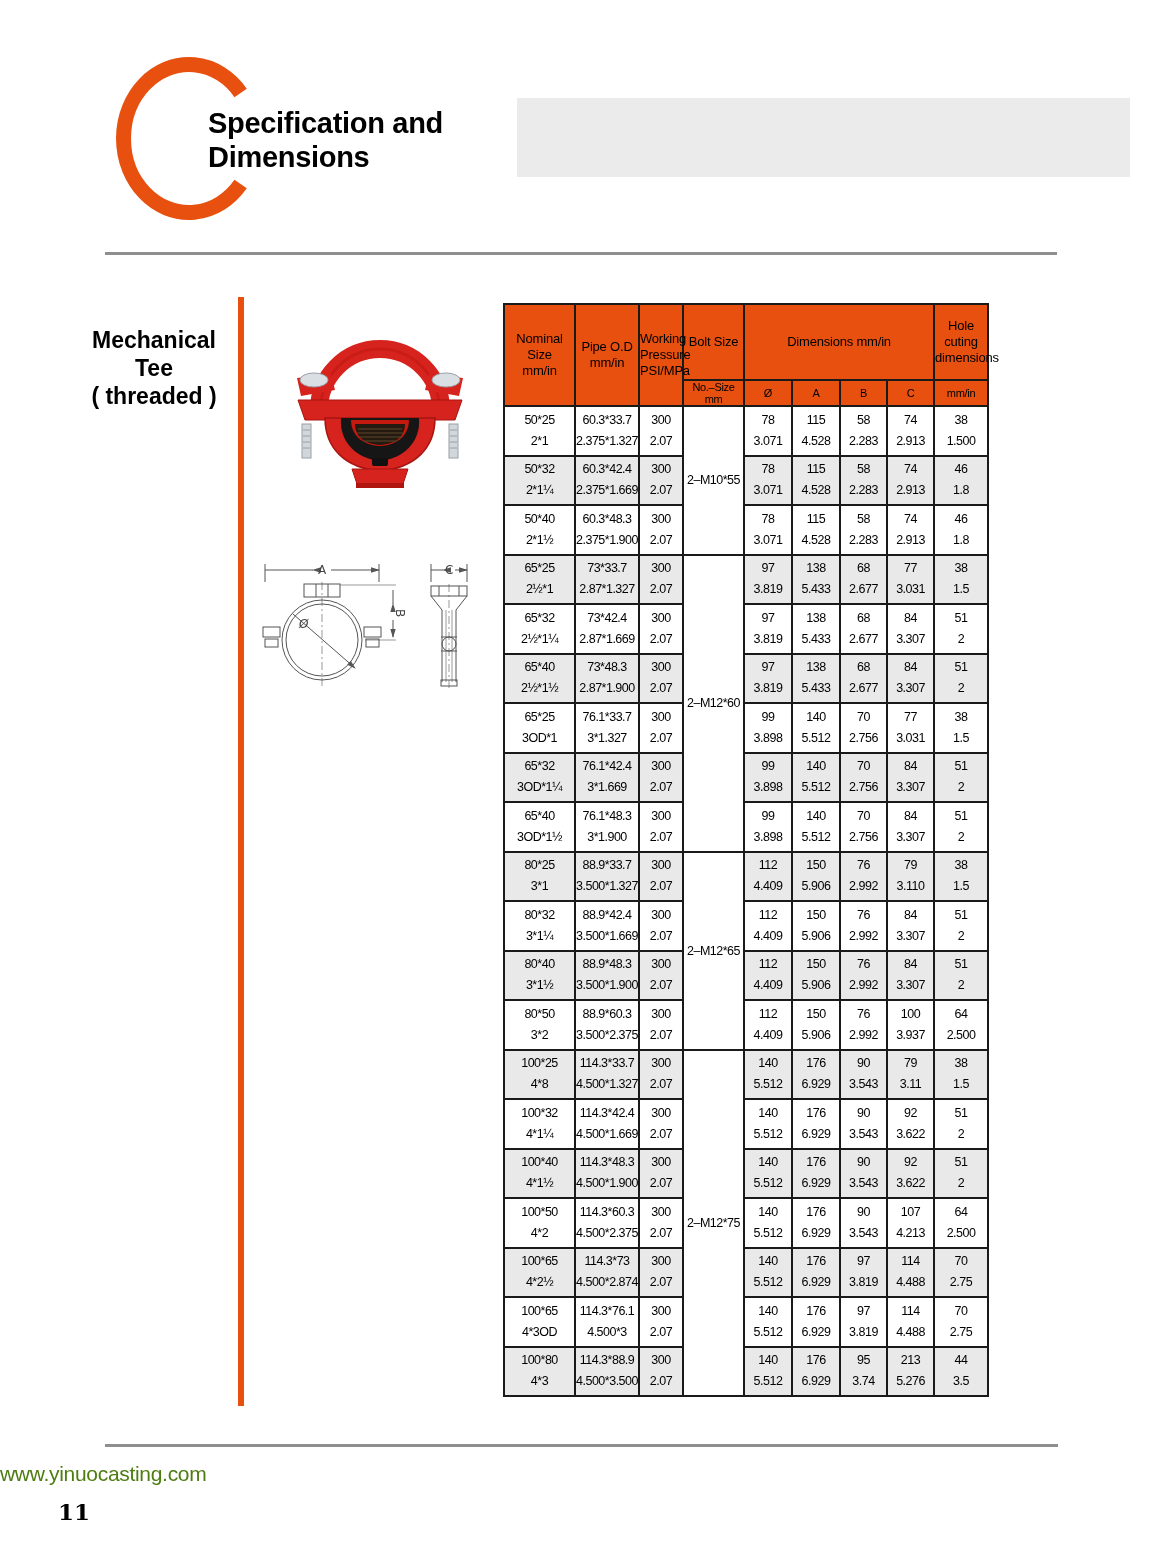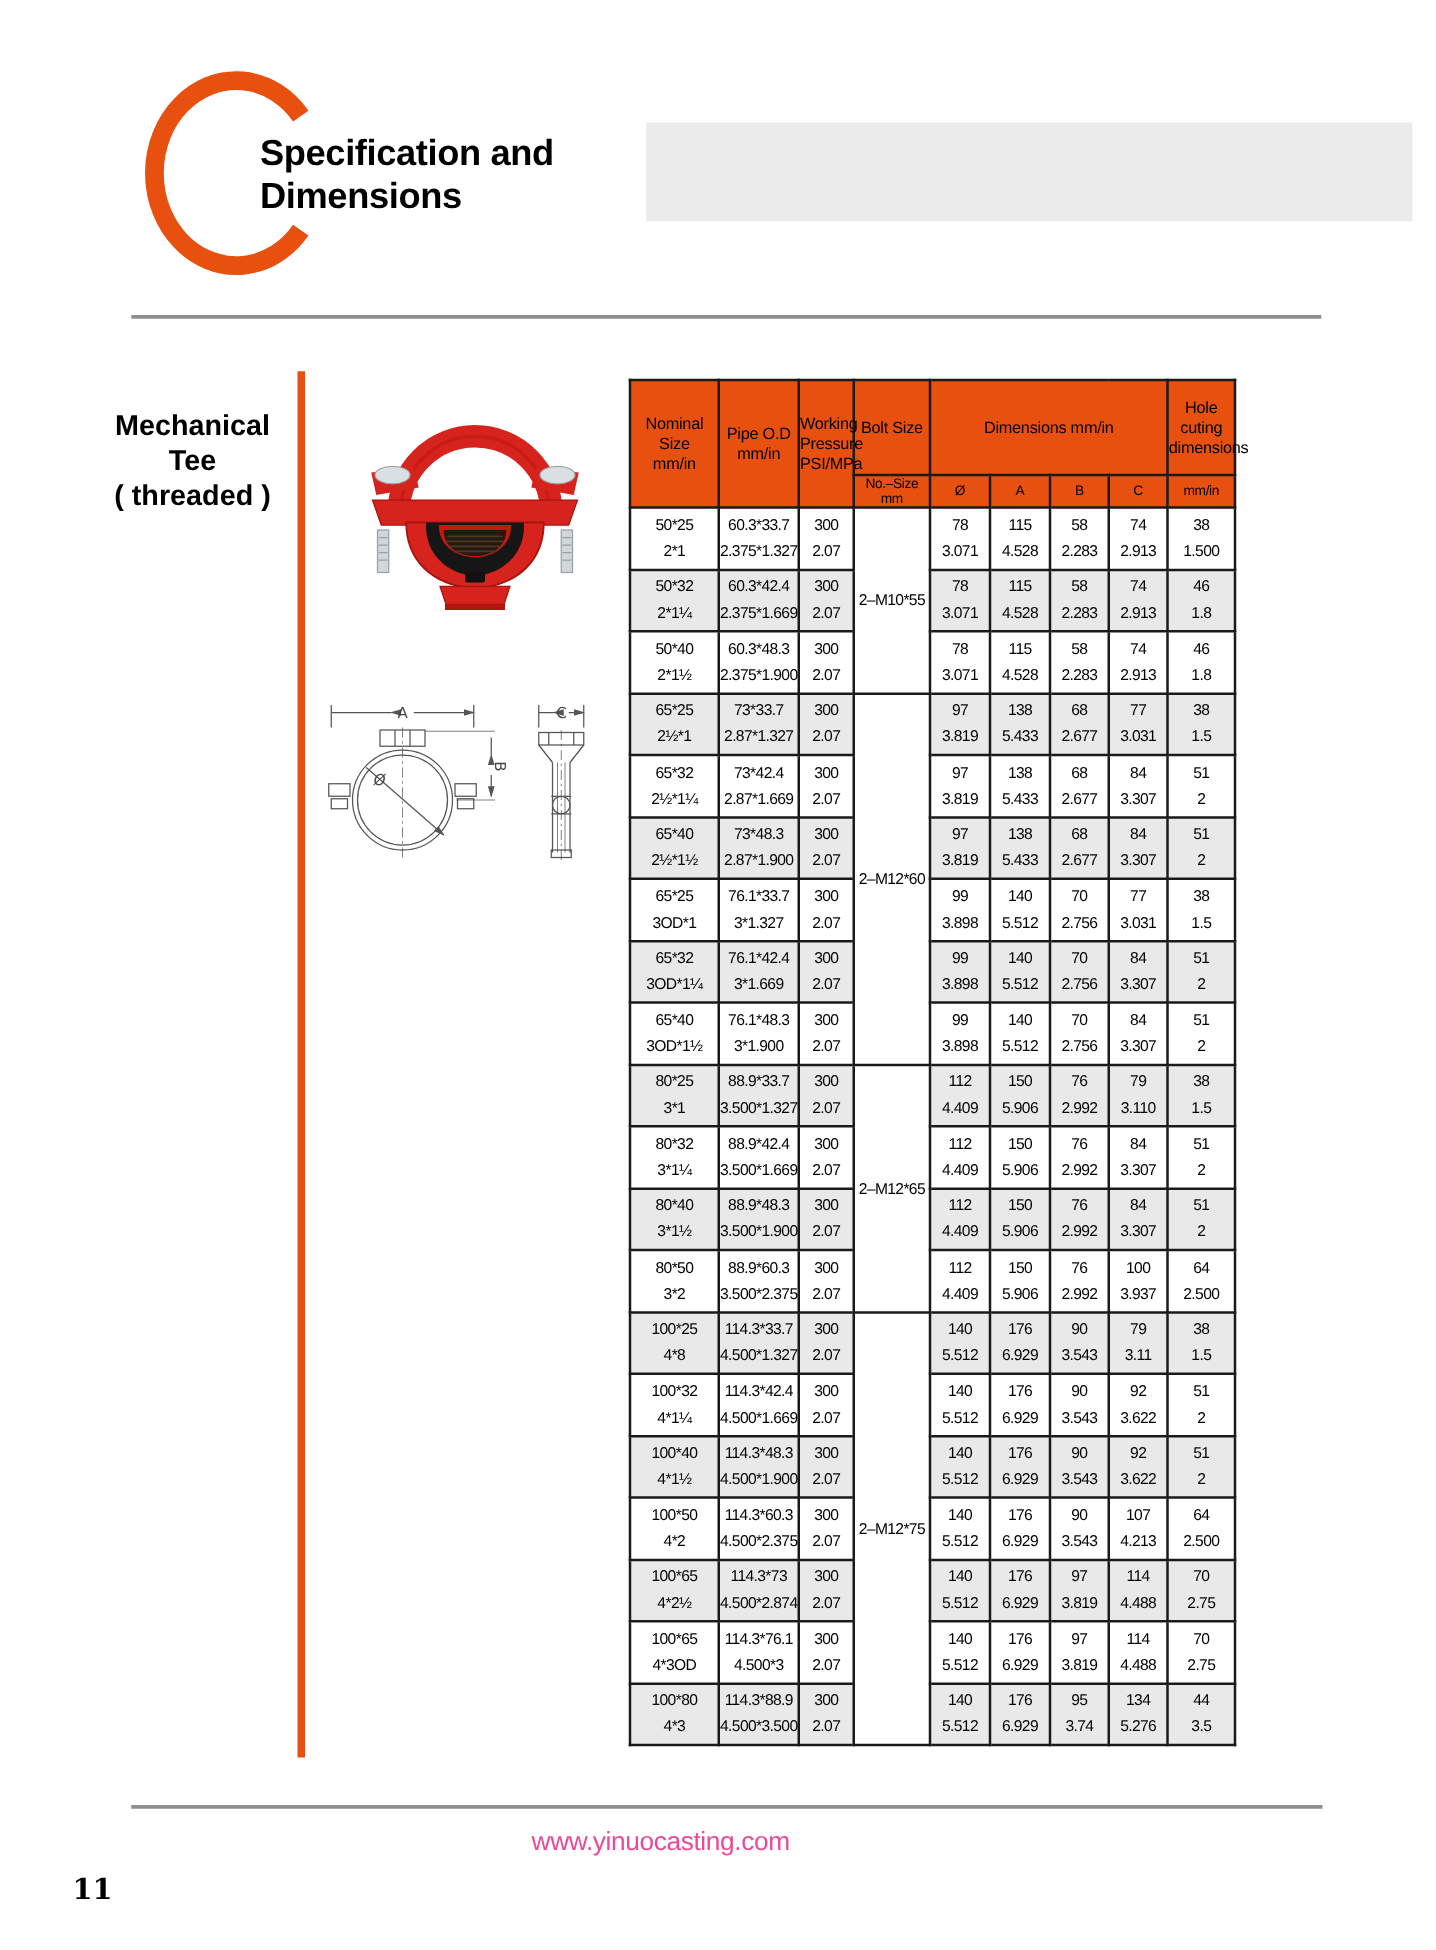--- a/index.html
+++ b/index.html
@@ -28,22 +28,22 @@
   .h-main{font-size:13px;line-height:16px;white-space:pre-line;letter-spacing:-0.2px;}
   .h-sub{font-size:11px;height:20px;letter-spacing:-0.3px;}
   tr.hrow1 th{height:74px;}
   tr.body-row td{height:47.5px;font-size:12.5px;letter-spacing:-0.5px;background:#fff;}
   tr.body-row.alt td{background:#E9E9E9;}
   td.bolt-cell{background:#fff !important;font-size:13px;letter-spacing:-0.3px;}
   .cl{line-height:21px;}
 
   
   .divider-bottom{position:absolute;left:105px;top:1444px;width:953px;height:3px;background:#8F8F8F;}
-  .site-url{position:absolute;left:0;top:1462px;width:1057px;text-align:center;
-            color:#ec4899;font-size:21px;letter-spacing:-0.3px;}
+  .site-url{position:absolute;left:0;top:1462px;width:1057px;text-align:left;
+            color:#4d7c0f;font-size:21px;letter-spacing:-0.3px;}
   .page-num{position:absolute;left:58px;top:1498px;font-size:23px;font-family:"DejaVu Serif",serif;font-weight:bold;}
 </style>
 </head>
 <body>
 
 <div class="page">
 
   <svg class="logo-c" width="165" height="180" viewBox="0 0 165 180">
     <path d="M132.6,42.9 A65.5,74 0 1 0 132.6,134.1" fill="none" stroke="#E8500F" stroke-width="15"></path>
   </svg>
@@ -858,21 +858,21 @@
           </td>
           <td>
             <div class="cl">176</div>
             <div class="cl">6.929</div>
           </td>
           <td>
             <div class="cl">95</div>
             <div class="cl">3.74</div>
           </td>
           <td>
-            <div class="cl">134</div>
+            <div class="cl">213</div>
             <div class="cl">5.276</div>
           </td>
           <td>
             <div class="cl">44</div>
             <div class="cl">3.5</div>
           </td>
         </tr>
       </tbody>
   </table>
 

